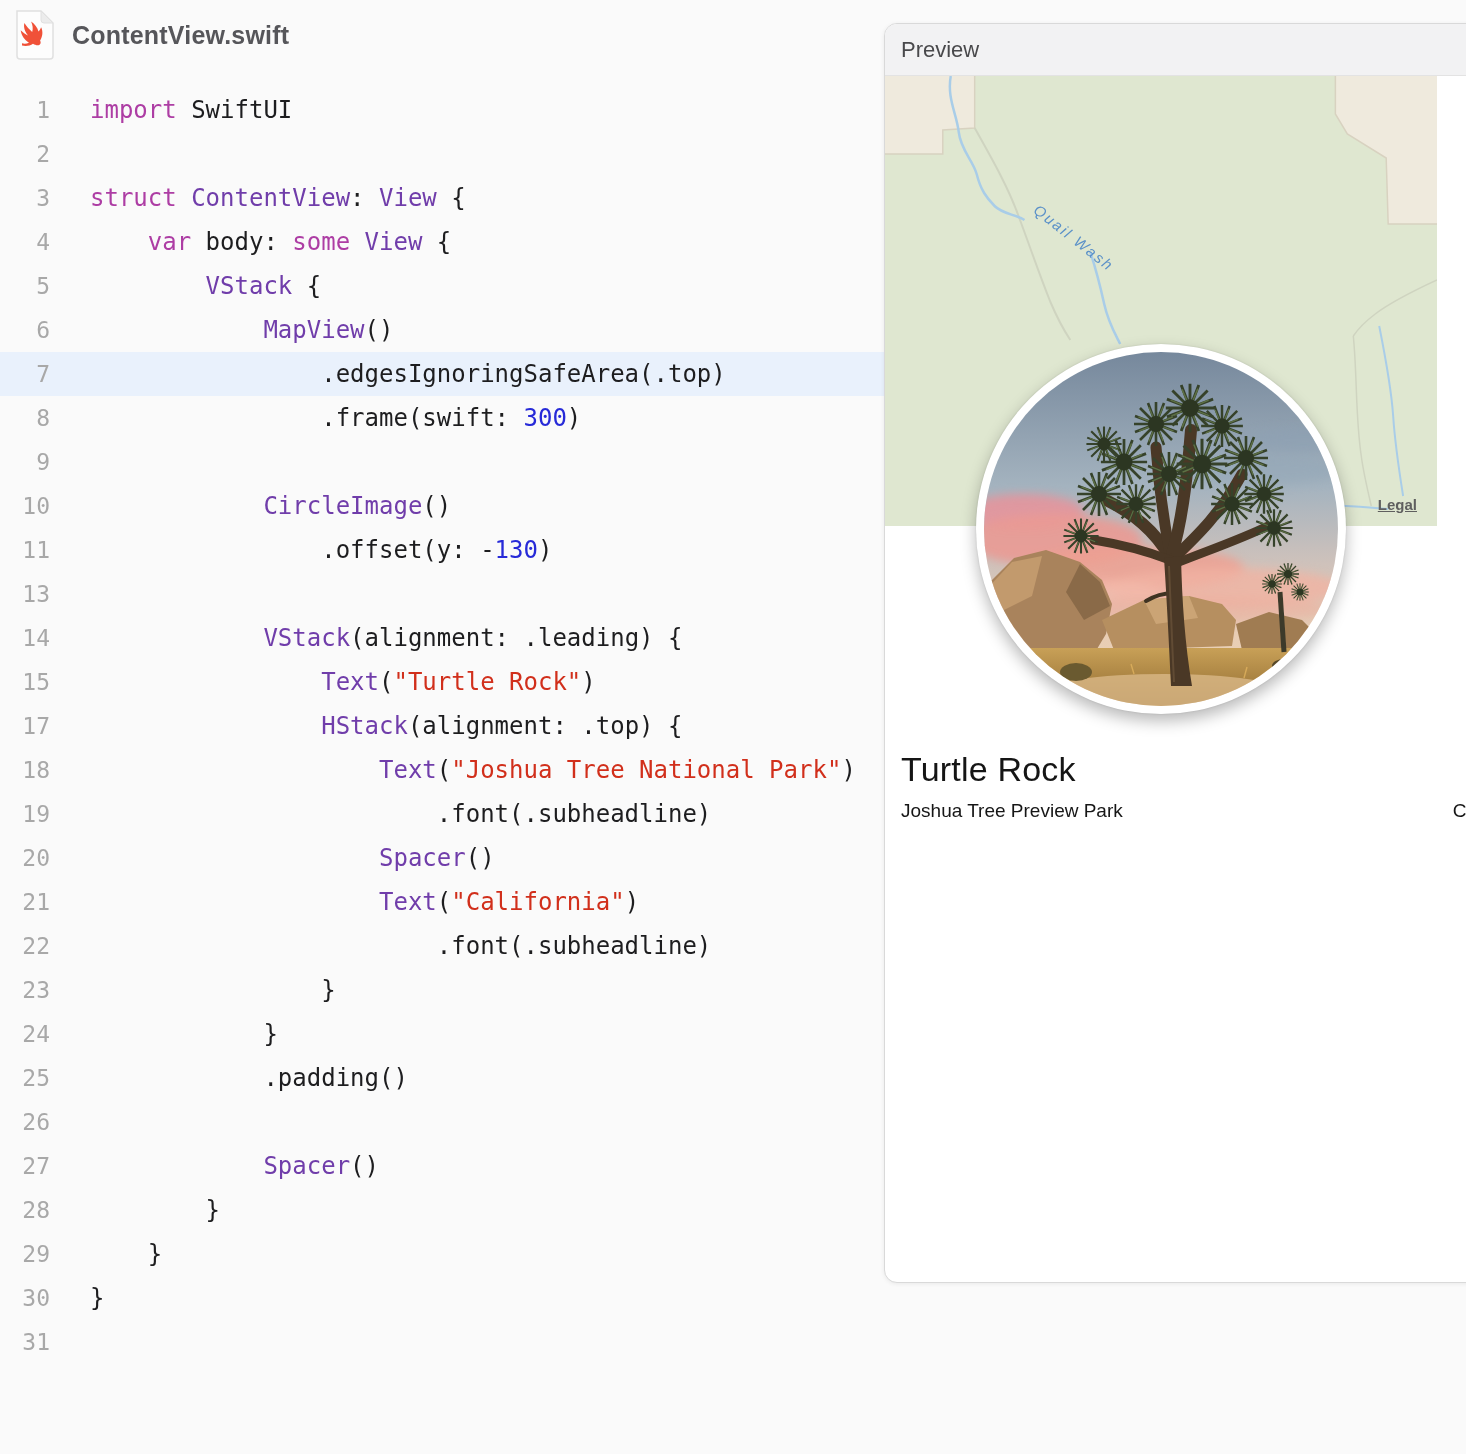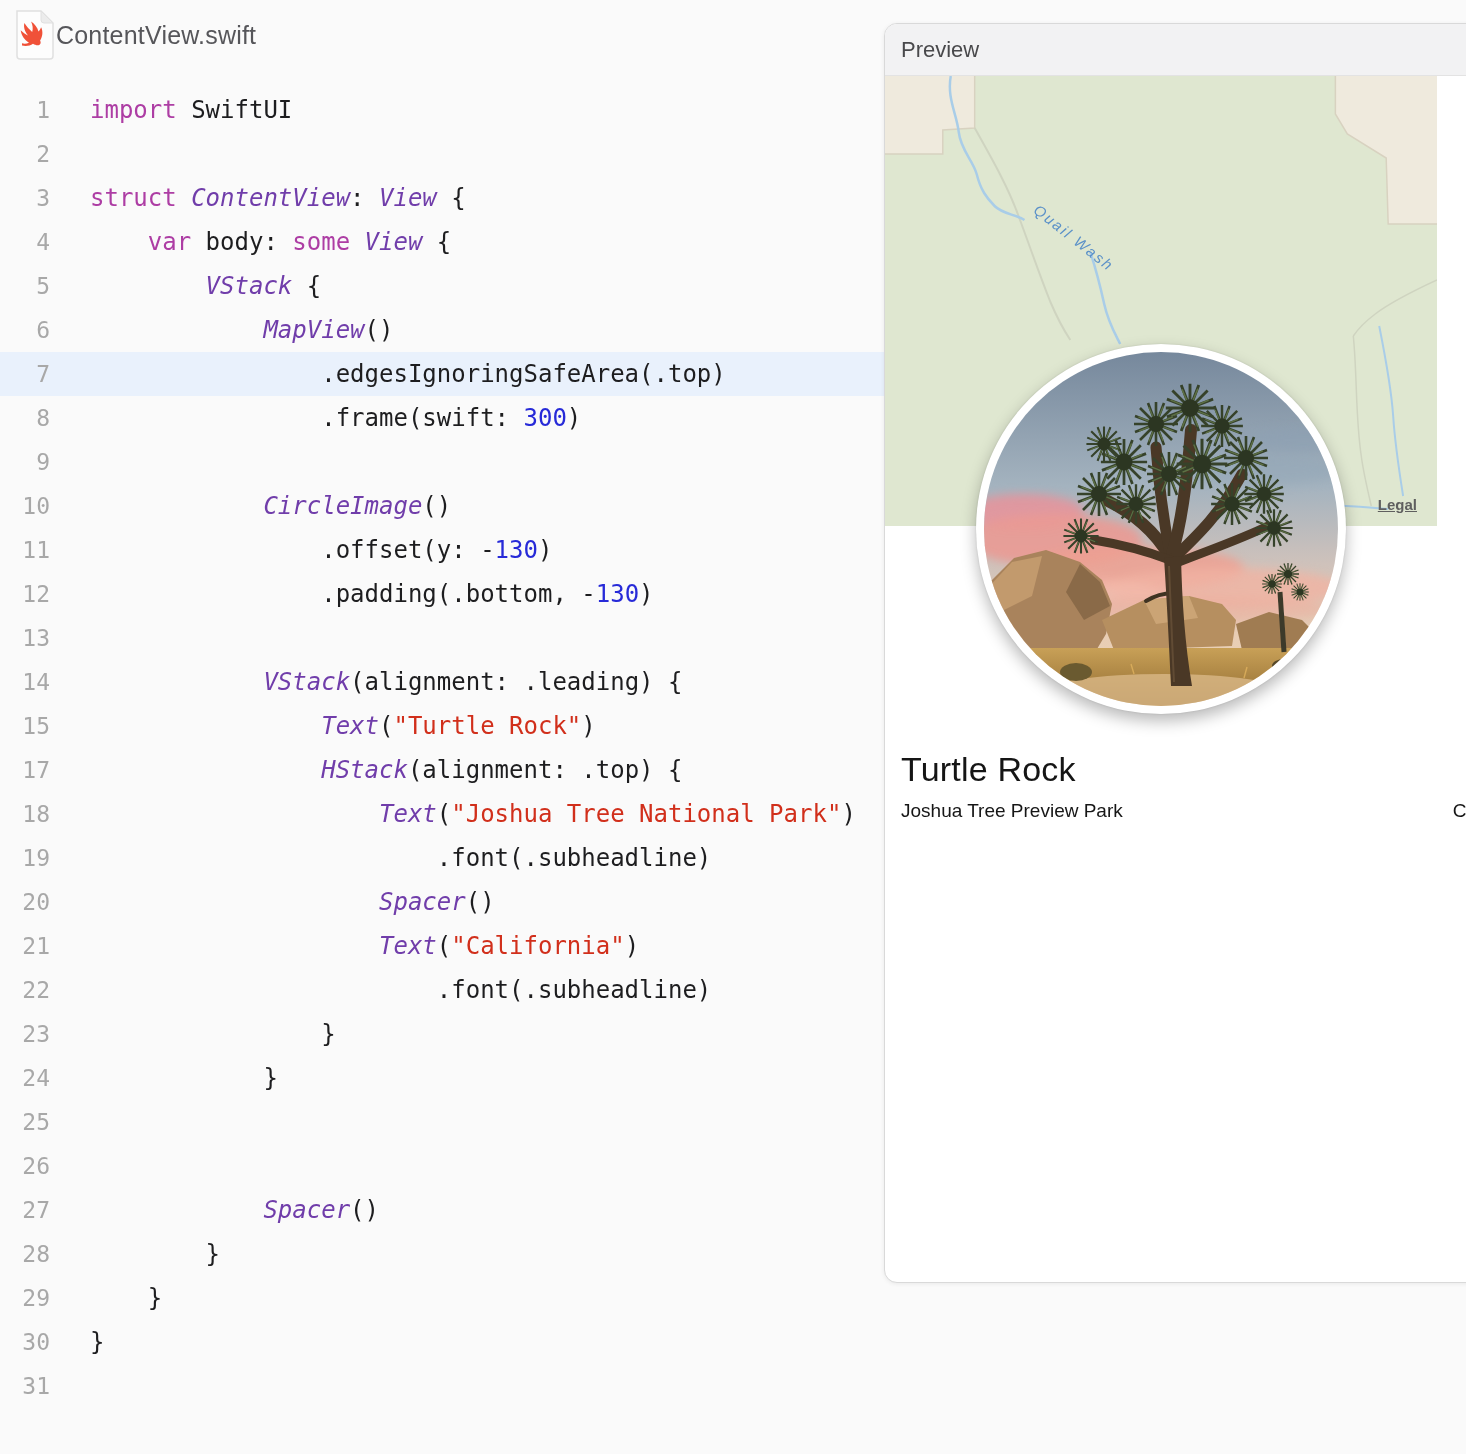--- a/index.html
+++ b/index.html
@@ -4,31 +4,31 @@
 <style>
   * { margin:0; padding:0; box-sizing:border-box; }
   html,body { width:1466px; height:1454px; background:#fafafa; overflow:hidden;
               font-family:"Liberation Sans","DejaVu Sans",sans-serif; }
   .page { position:relative; width:1466px; height:1454px; }
 
   
   .file-header { position:absolute; top:0; left:0; right:0; height:70px;
                  display:flex; align-items:center; padding-left:14px; }
   .file-icon { width:42px; height:52px; flex:none; }
-  .file-title { font-size:25px; font-weight:400; color:#56565a; margin-left:0; letter-spacing:.2px; }
+  .file-title { font-size:25px; font-weight:700; color:#56565a; margin-left:16px; letter-spacing:.2px; }
 
   
   .code { position:absolute; top:88px; left:0; right:0; }
   .code-line { display:flex; height:44px; line-height:44px;
                font-family:"DejaVu Sans Mono","Liberation Mono",monospace; font-size:24px; }
   .code-line.hl { background:var(--hl,#e9f1fc); }
   .gutter { width:50px; flex:none; text-align:right; color:#a8a8a8; font-size:23px; }
   .src { white-space:pre; padding-left:40px; color:#1d1d1f; }
   .tok-kw  { color:var(--kw,#ad3da4); }
-  .tok-ty  { color:var(--ty,#703daa);font-style:italic; }
+  .tok-ty  { color:var(--ty,#703daa); }
   .tok-num { color:var(--num,#272ad8); }
   .tok-str { color:var(--str,#d12f1b); }
   .tok-pl  { color:#1d1d1f; }
 
   
   .preview-panel { position:absolute; left:884px; top:23px; width:670px; height:1260px;
                    background:#fff; border:1px solid #d9d9d9; border-radius:13px;
                    box-shadow:0 1px 4px rgba(0,0,0,.07); overflow:hidden; z-index:5; }
   .pv-header { height:52px; background:#f2f2f3; border-bottom:1px solid #e3e3e3;
                display:flex; align-items:center; justify-content:space-between; padding:0 16px; }
@@ -107,24 +107,20 @@
       </div>
       <div class="code-line">
         <span class="gutter">10</span>
         <span class="src"><span class="tok-pl">            </span><span class="tok-ty">CircleImage</span><span class="tok-pl">()</span></span>
       </div>
       <div class="code-line">
         <span class="gutter">11</span>
         <span class="src"><span class="tok-pl">                .offset(y: -</span><span class="tok-num">130</span><span class="tok-pl">)</span></span>
       </div>
       <div class="code-line">
-        <span class="gutter">12</span>
-        <span class="src"><span class="tok-pl">                .padding(.bottom, -</span><span class="tok-num">130</span><span class="tok-pl">)</span></span>
-      </div>
-      <div class="code-line">
         <span class="gutter">13</span>
         <span class="src"></span>
       </div>
       <div class="code-line">
         <span class="gutter">14</span>
         <span class="src"><span class="tok-pl">            </span><span class="tok-ty">VStack</span><span class="tok-pl">(alignment: .leading) {</span></span>
       </div>
       <div class="code-line">
         <span class="gutter">15</span>
         <span class="src"><span class="tok-pl">                </span><span class="tok-ty">Text</span><span class="tok-pl">(</span><span class="tok-str">"Turtle Rock"</span><span class="tok-pl">)</span></span>
@@ -156,20 +152,21 @@
       <div class="code-line">
         <span class="gutter">23</span>
         <span class="src"><span class="tok-pl">                }</span></span>
       </div>
       <div class="code-line">
         <span class="gutter">24</span>
         <span class="src"><span class="tok-pl">            }</span></span>
       </div>
       <div class="code-line">
         <span class="gutter">25</span>
+        <span class="src"><span class="tok-pl">            .padding()</span></span>
       </div>
       <div class="code-line">
         <span class="gutter">26</span>
         <span class="src"></span>
       </div>
       <div class="code-line">
         <span class="gutter">27</span>
         <span class="src"><span class="tok-pl">            </span><span class="tok-ty">Spacer</span><span class="tok-pl">()</span></span>
       </div>
       <div class="code-line">

